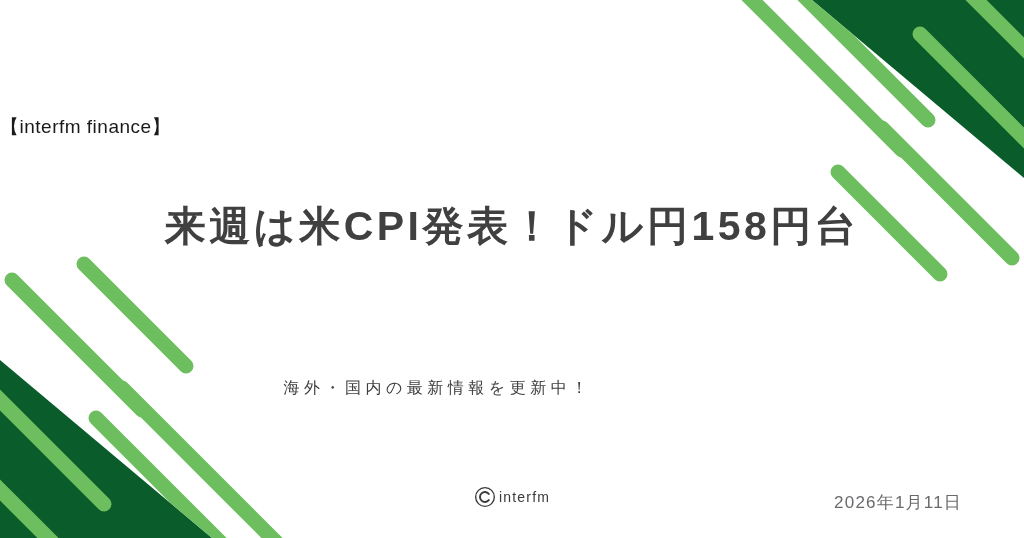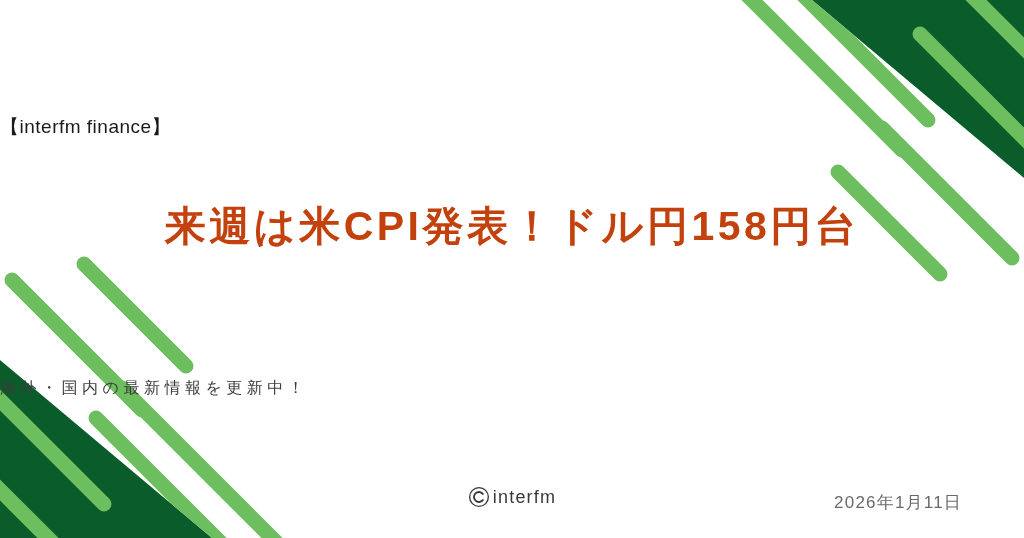--- a/index.html
+++ b/index.html
@@ -50,37 +50,37 @@
     white-space: nowrap;
     margin-top: 32px;
   }
 
   .headline {
     position: absolute;
     top: 198px;
     left: 0;
     width: 1024px;
     text-align: center;
-    color: #c2410c;
+    color: #404040;
     font-size: 41px;
     font-weight: bold;
     line-height: 56px;
     letter-spacing: 3.5px;
     white-space: nowrap;
   }
   .headline .line {
     display: block;
   }
 
   .subtitle {
     position: absolute;
     top: 378px;
     left: 0;
     width: 875px;
-    text-align: left;
+    text-align: center;
     color: #3d3d3d;
     font-size: 16px;
     font-weight: normal;
     letter-spacing: 4.5px;
     white-space: nowrap;
   }
 
   
   .logo {
     position: absolute;
@@ -92,21 +92,21 @@
     justify-content: center;
     gap: 3px;
     color: #3a3a3c;
   }
   .logo-mark {
     width: 22px;
     height: 22px;
     display: block;
   }
   .logo-word {
-    font-size: 18px;
+    font-size: 14px;
     letter-spacing: 1.2px;
     color: #3a3a3c;
     line-height: 22px;
   }
 
   .date {
     position: absolute;
     top: 491px;
     right: 62px;
     font-size: 17px;

